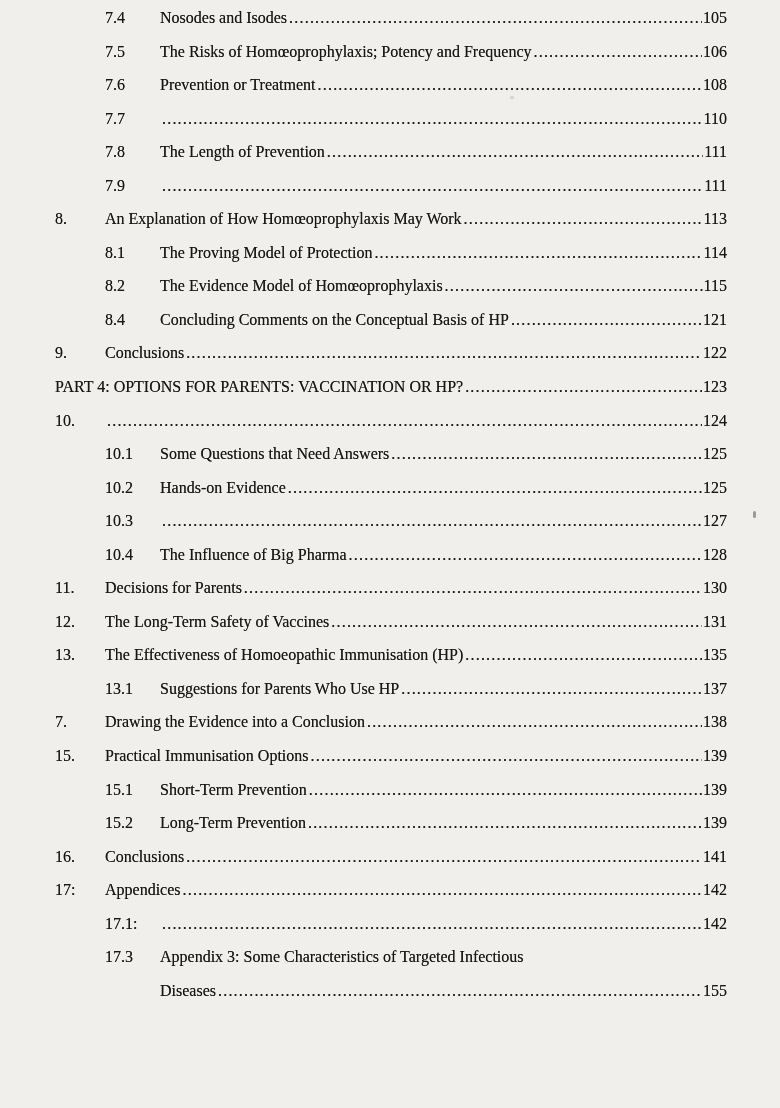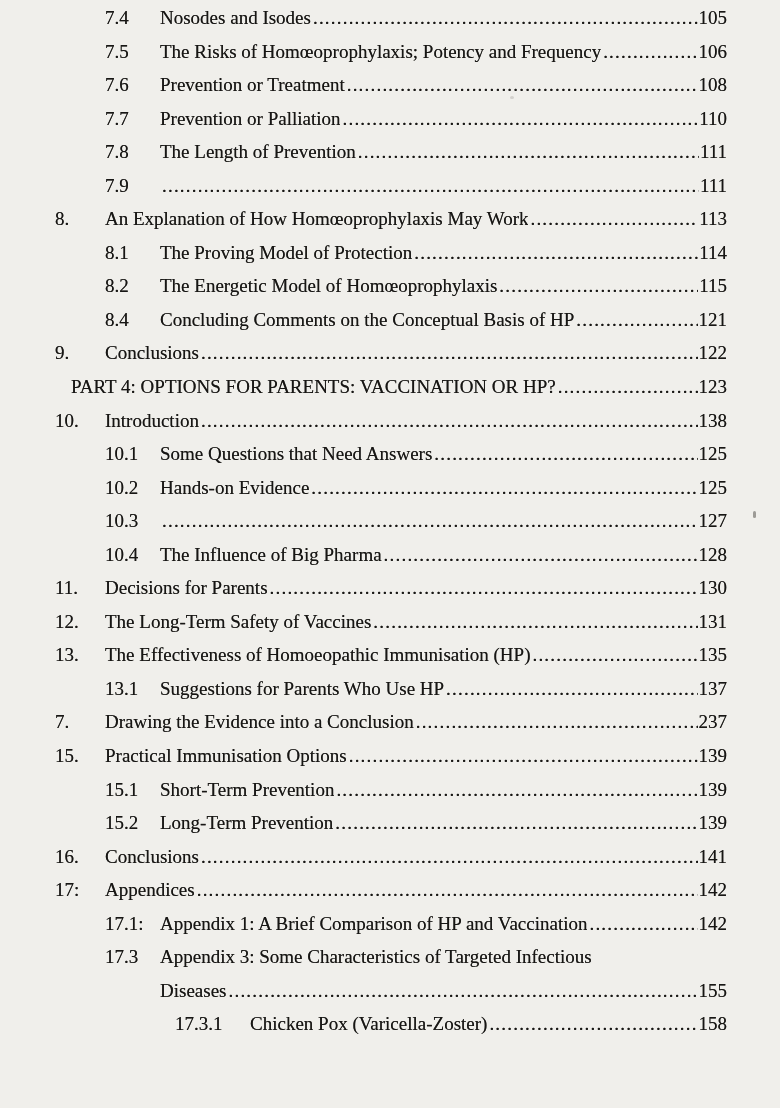--- a/index.html
+++ b/index.html
@@ -15,40 +15,40 @@
     background-color: #f0efeb;
     font-family: "Liberation Serif", "DejaVu Serif", serif;
   }
   .page {
     position: absolute;
     top: 1px;
     left: 55px;
     right: 53px;
     bottom: 0;
     color: #171614;
-    font-size: 19px;
+    font-size: 16px;
     text-shadow: 0 0 0.5px rgba(20,18,16,0.65);
   }
   .entry {
     display: flex;
     align-items: baseline;
     line-height: 33.55px;
     white-space: nowrap;
   }
   .entry .num {
     flex: 0 0 auto;
     display: inline-block;
   }
   .lvl1 { margin-left: 0; }
   .lvl1 .num { width: 50px; }
   .lvl2 { margin-left: 50px; }
   .lvl2 .num { width: 55px; }
   .lvl3 { margin-left: 120px; }
   .lvl3 .num { width: 75px; }
-  .lvl0 { margin-left: 16px; }
+  .lvl0 { margin-left: 0; }
   .lvl0 .num { width: 0; }
   .ttl {
     flex: 0 1 auto;
     min-width: 0;
     overflow: hidden;
   }
   .leader {
     flex: 1 1 10px;
     min-width: 10px;
     overflow: hidden;
@@ -92,21 +92,20 @@
         <span class="pg">106</span>
       </div>
       <div class="entry lvl2">
         <span class="num">7.6</span>
         <span class="ttl">Prevention or Treatment</span>
         <span class="leader"></span>
         <span class="pg">108</span>
       </div>
       <div class="entry lvl2">
         <span class="num">7.7</span>
-        <span class="ttl">Prevention or Palliation</span>
         <span class="leader"></span>
         <span class="pg">110</span>
       </div>
       <div class="entry lvl2">
         <span class="num">7.8</span>
         <span class="ttl">The Length of Prevention</span>
         <span class="leader"></span>
         <span class="pg">111</span>
       </div>
       <div class="entry lvl2">
@@ -121,21 +120,21 @@
         <span class="pg">113</span>
       </div>
       <div class="entry lvl2">
         <span class="num">8.1</span>
         <span class="ttl">The Proving Model of Protection</span>
         <span class="leader"></span>
         <span class="pg">114</span>
       </div>
       <div class="entry lvl2">
         <span class="num">8.2</span>
-        <span class="ttl">The Energetic Model of Homœoprophylaxis</span>
+        <span class="ttl">The Evidence Model of Homœoprophylaxis</span>
         <span class="leader"></span>
         <span class="pg">115</span>
       </div>
       <div class="entry lvl2">
         <span class="num">8.4</span>
         <span class="ttl">Concluding Comments on the Conceptual Basis of HP</span>
         <span class="leader"></span>
         <span class="pg">121</span>
       </div>
       <div class="entry lvl1">
@@ -145,23 +144,22 @@
         <span class="pg">122</span>
       </div>
       <div class="entry lvl0">
         <span class="num"></span>
         <span class="ttl">PART 4: OPTIONS FOR PARENTS: VACCINATION OR HP?</span>
         <span class="leader"></span>
         <span class="pg">123</span>
       </div>
       <div class="entry lvl1">
         <span class="num">10.</span>
-        <span class="ttl">Introduction</span>
-        <span class="leader"></span>
-        <span class="pg">138</span>
+        <span class="leader"></span>
+        <span class="pg">124</span>
       </div>
       <div class="entry lvl2">
         <span class="num">10.1</span>
         <span class="ttl">Some Questions that Need Answers</span>
         <span class="leader"></span>
         <span class="pg">125</span>
       </div>
       <div class="entry lvl2">
         <span class="num">10.2</span>
         <span class="ttl">Hands-on Evidence</span>
@@ -200,21 +198,21 @@
       <div class="entry lvl2">
         <span class="num">13.1</span>
         <span class="ttl">Suggestions for Parents Who Use HP</span>
         <span class="leader"></span>
         <span class="pg">137</span>
       </div>
       <div class="entry lvl1">
         <span class="num">7.</span>
         <span class="ttl">Drawing the Evidence into a Conclusion</span>
         <span class="leader"></span>
-        <span class="pg">237</span>
+        <span class="pg">138</span>
       </div>
       <div class="entry lvl1">
         <span class="num">15.</span>
         <span class="ttl">Practical Immunisation Options</span>
         <span class="leader"></span>
         <span class="pg">139</span>
       </div>
       <div class="entry lvl2">
         <span class="num">15.1</span>
         <span class="ttl">Short-Term Prevention</span>
@@ -234,39 +232,32 @@
         <span class="pg">141</span>
       </div>
       <div class="entry lvl1">
         <span class="num">17:</span>
         <span class="ttl">Appendices</span>
         <span class="leader"></span>
         <span class="pg">142</span>
       </div>
       <div class="entry lvl2">
         <span class="num">17.1:</span>
-        <span class="ttl">Appendix 1: A Brief Comparison of HP and Vaccination</span>
         <span class="leader"></span>
         <span class="pg">142</span>
       </div>
       <div class="entry lvl2 cont-first">
         <span class="num">17.3</span>
         <span class="ttl">Appendix 3: Some Characteristics of Targeted Infectious</span>
         <span class="leader"></span>
         <span class="pg">155</span>
       </div>
       <div class="entry lvl2">
         <span class="num"></span>
         <span class="ttl">Diseases</span>
         <span class="leader"></span>
         <span class="pg">155</span>
-      </div>
-      <div class="entry lvl3">
-        <span class="num">17.3.1</span>
-        <span class="ttl">Chicken Pox (Varicella-Zoster)</span>
-        <span class="leader"></span>
-        <span class="pg">158</span>
       </div>
     </div>
 </div>
 
 <div class="speck s1"></div>
 <div class="speck s2"></div>
 
 </body></html>

